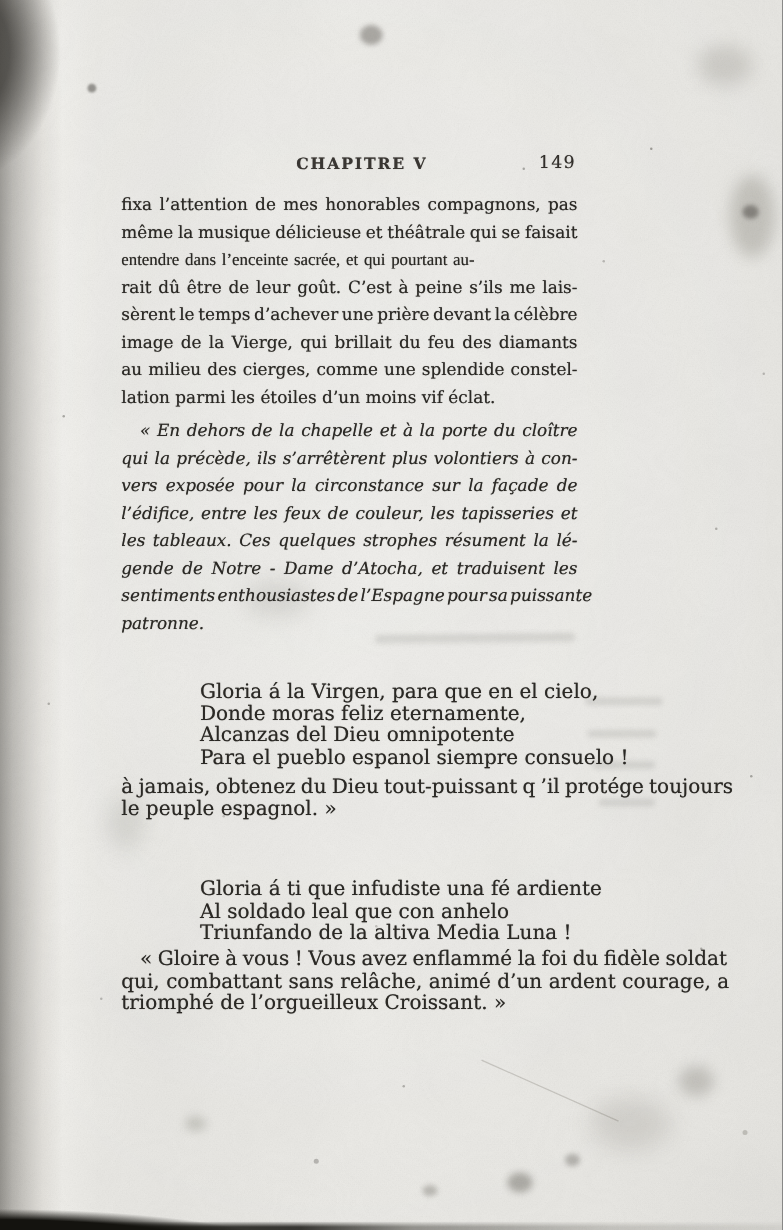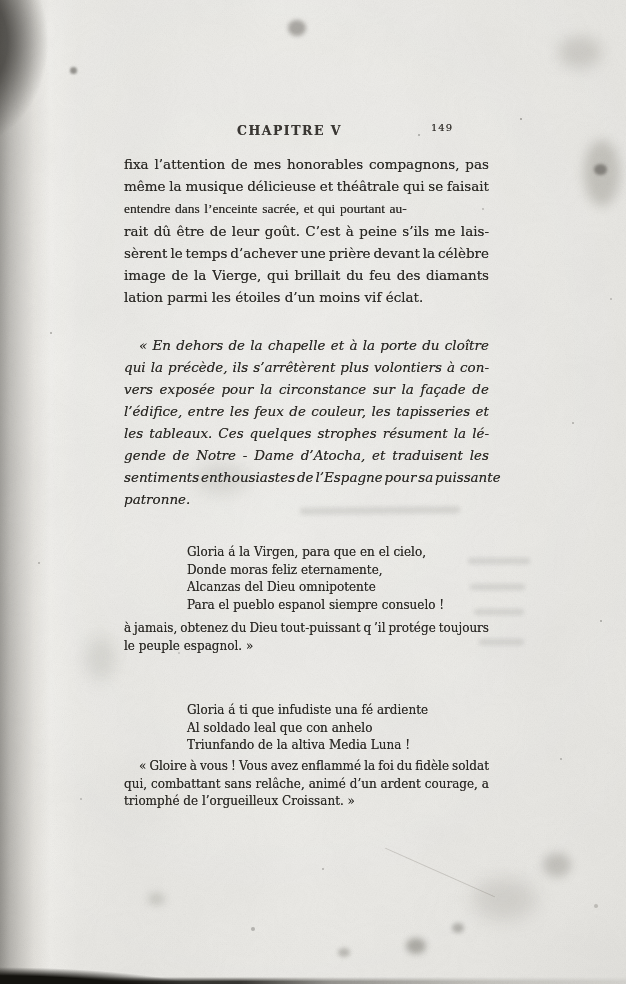--- a/index.html
+++ b/index.html
@@ -8,32 +8,32 @@
     font-family:"DejaVu Serif","Liberation Serif",serif;
     background:
       radial-gradient(140% 120% at 45% 38%, rgba(255,255,255,0.28) 0%, rgba(255,255,255,0) 55%, rgba(118,116,108,0.14) 95%),
       linear-gradient(90deg, #96948f 0px, #b7b5b0 10px, #cfcdc8 22px, #e3e1dc 34px, #efeeea 50px, #eae9e5 78px, #e8e7e3 130px, #ebeae6 300px, #e7e6e2 100%);
   }
   .page * { pointer-events:auto; }
   
   .tblock { position:absolute; left:97px; width:365px; color:#2b2925;
             text-shadow:0 0 0.6px rgba(43,41,37,0.65); }
   .body  { font-size:13.5px; line-height:22px; }
-  .small { font-size:12px;  line-height:17.5px; }
+  .small { font-size:16px;  line-height:17.5px; }
   .verse { left:160px; width:302px; }
-  .line  { white-space:nowrap;margin-left:27px; }
+  .line  { white-space:nowrap; }
   .line.indent { text-indent:15px; }
   .header-chapter {
     position:absolute; top:123px; left:237px; width:68px;
     font-size:12.5px; font-weight:bold; letter-spacing:1.5px; color:#3a3733;
     text-shadow:0 0 0.6px rgba(58,55,51,0.6); white-space:nowrap;
   }
   .header-pagenum {
     position:absolute; top:122px; left:431px;
-    font-size:10px; color:#33302c; letter-spacing:1px;
+    font-size:14px; color:#33302c; letter-spacing:1px;
     text-shadow:0 0 0.6px rgba(51,48,44,0.6);
   }
   
   .art { position:absolute; pointer-events:none; }
   .corner-tl { top:0; left:0; width:110px; height:190px;
     background:radial-gradient(100% 75% at -28% 22%, rgba(58,56,52,0.75) 35%, rgba(58,56,52,0) 72%); }
   .bottom-arc { bottom:-6px; left:-10px; width:330px; height:44px;
     background:radial-gradient(115% 150% at 2% 150%, #14130f 55%, rgba(20,19,15,0) 68%); }
   .bottom-line { bottom:0; left:0; width:626px; height:7px;
     background:linear-gradient(90deg, rgba(24,23,19,0.85) 0 240px, rgba(44,42,36,0.45) 330px, rgba(90,88,80,0.25) 480px, rgba(120,118,108,0.12) 626px);
@@ -103,20 +103,21 @@
   <div class="header-chapter">CHAPITRE V</div>
   <div class="header-pagenum">149</div>
 
   <div class="tblock body" style="top:153px;">
       <div class="line just"><span style="word-spacing: 1.54427px;">fixa l’attention de mes honorables compagnons, pas</span></div>
       <div class="line just"><span style="word-spacing: -0.570312px;">même la musique délicieuse et théâtrale qui se faisait</span></div>
       <div class="line just"><span style="word-spacing: 1.19196px; font-family: Liberation Serif, serif;">entendre dans l’enceinte sacrée, et qui pourtant au-</span></div>
       <div class="line just"><span style="word-spacing: 1.15341px;">rait dû être de leur goût. C’est à peine s’ils me lais-</span></div>
       <div class="line just"><span style="word-spacing: -1.39453px;">sèrent le temps d’achever une prière devant la célèbre</span></div>
       <div class="line just"><span style="word-spacing: 1.48958px;">image de la Vierge, qui brillait du feu des diamants</span></div>
+      <div class="line just"><span style="word-spacing: 0.515625px;">au milieu des cierges, comme une splendide constel-</span></div>
       <div class="line"><span>lation parmi les étoiles d’un moins vif éclat.</span></div>
     </div>
 
   <div class="tblock body" style="top:334px;font-style:italic;">
       <div class="line indent just"><span style="word-spacing: 0.963068px;">« En dehors de la chapelle et à la porte du cloître</span></div>
       <div class="line just"><span style="word-spacing: 0.724609px;">qui la précède, ils s’arrêtèrent plus volontiers à con-</span></div>
       <div class="line just"><span style="word-spacing: 2.29688px;">vers exposée pour la circonstance sur la façade de</span></div>
       <div class="line just"><span style="word-spacing: 1.16016px;">l’édifice, entre les feux de couleur, les tapisseries et</span></div>
       <div class="line just"><span style="word-spacing: 1.72991px;">les tableaux. Ces quelques strophes résument la lé-</span></div>
       <div class="line just"><span style="word-spacing: 2.52344px;">gende de Notre - Dame d’Atocha, et traduisent les</span></div>

